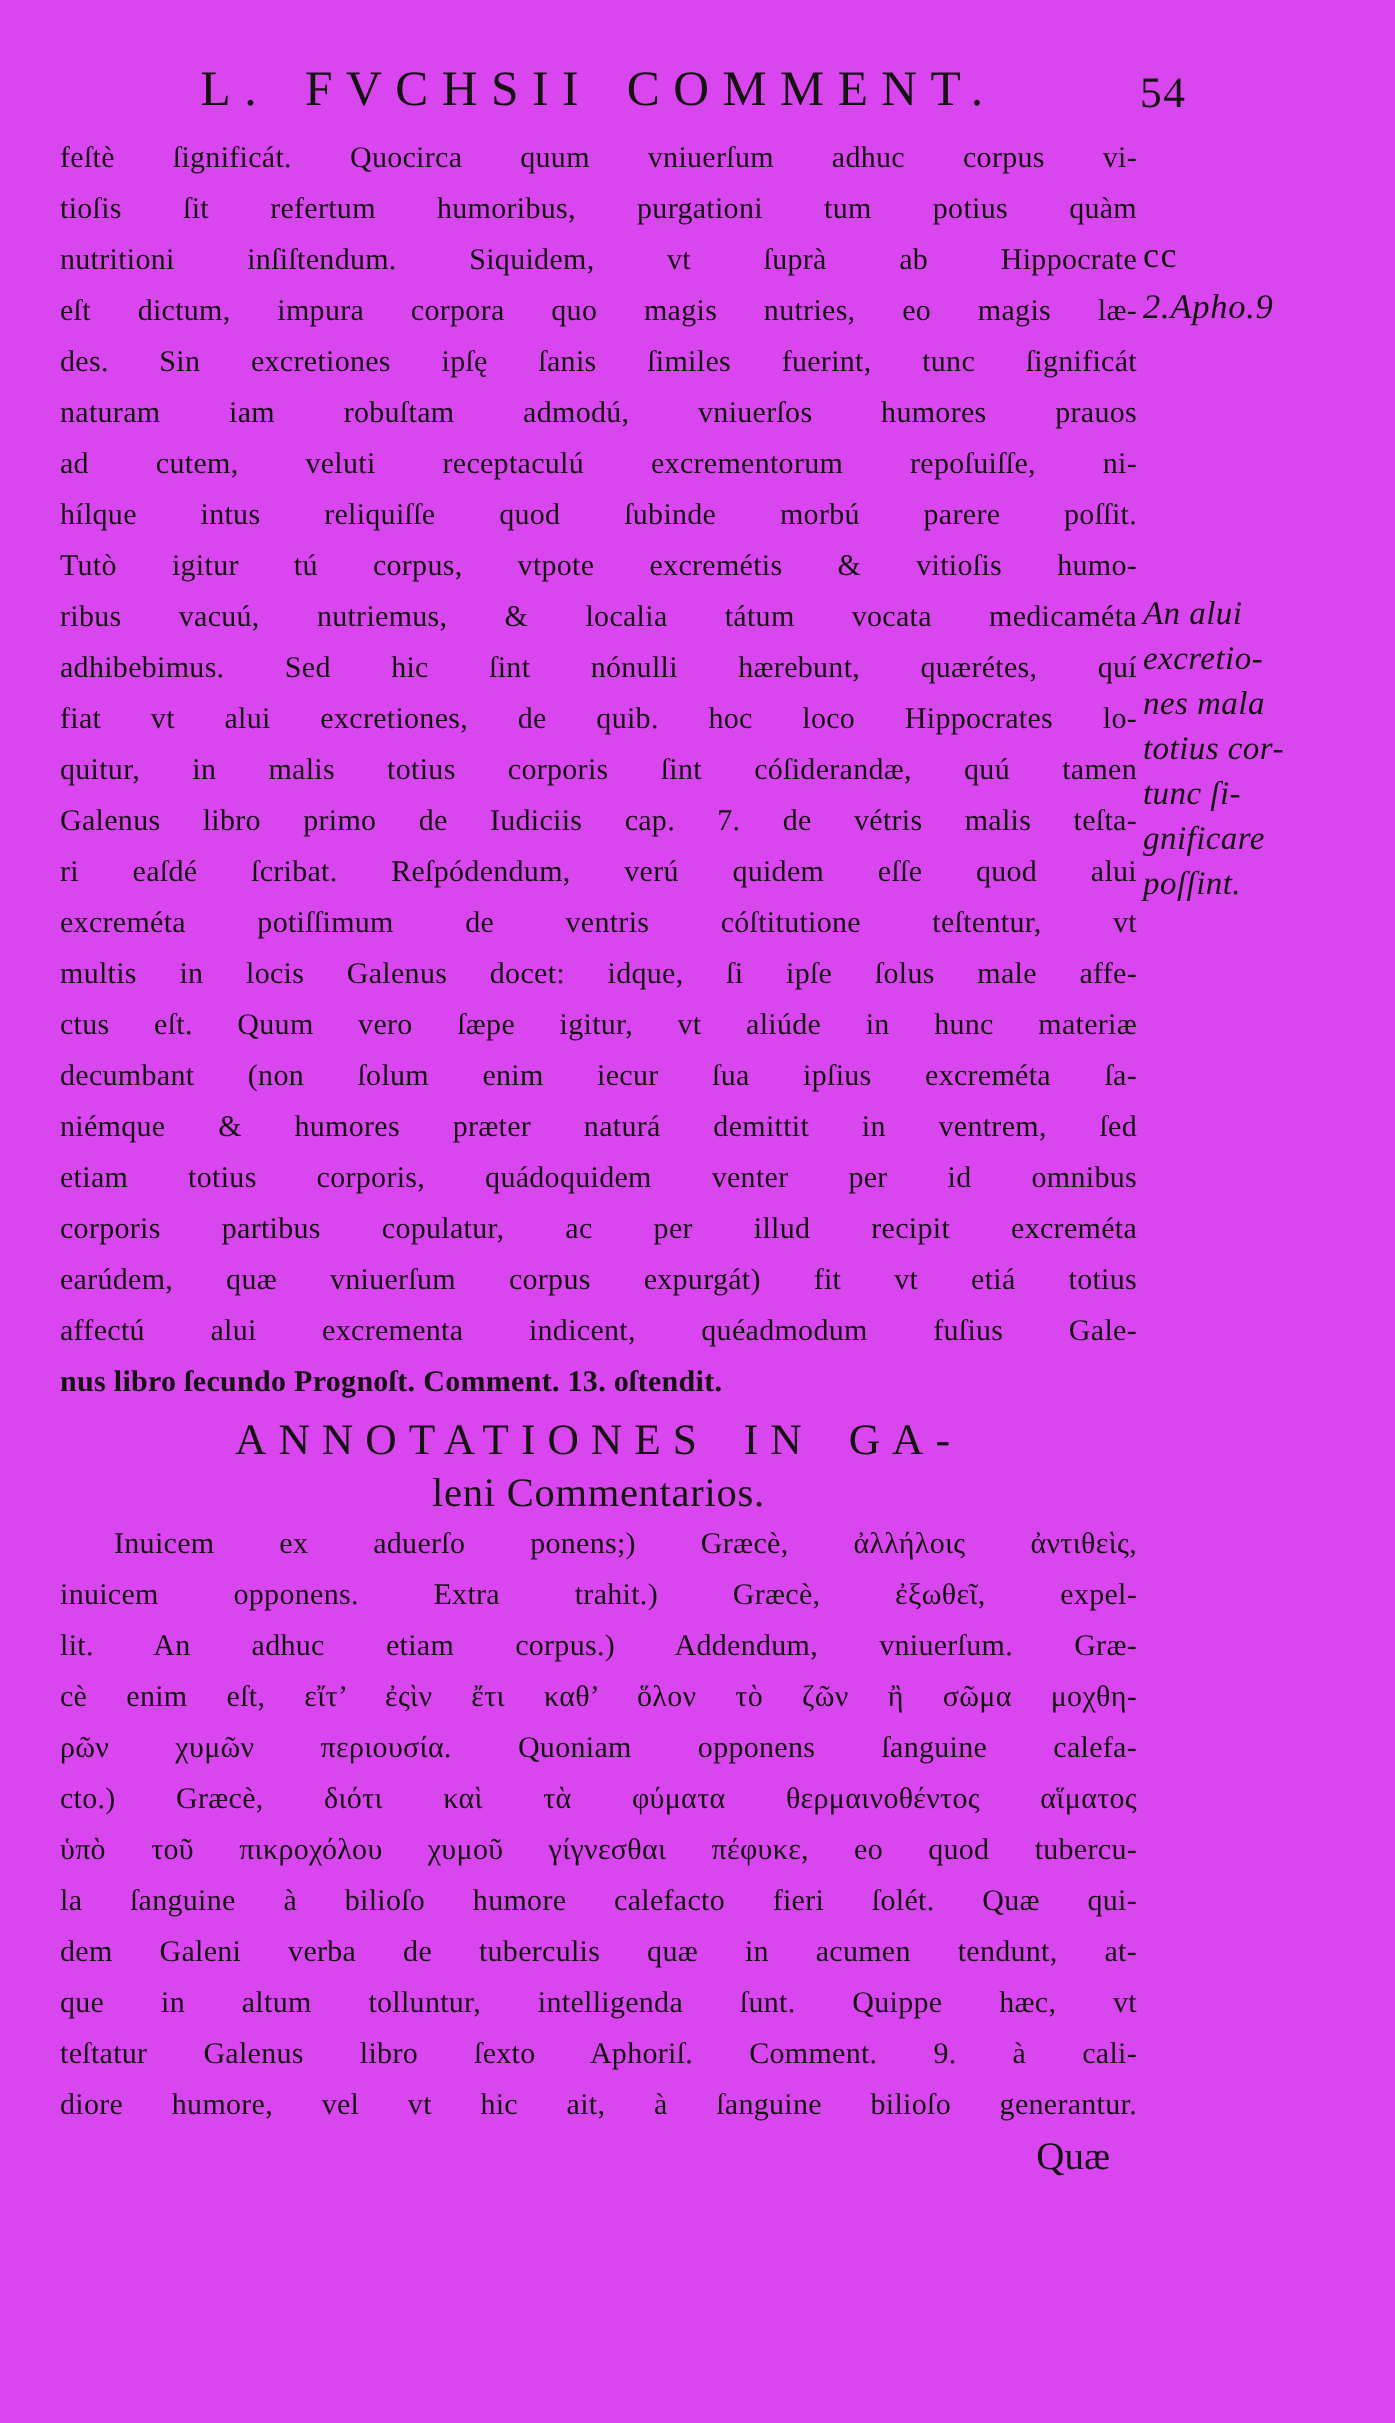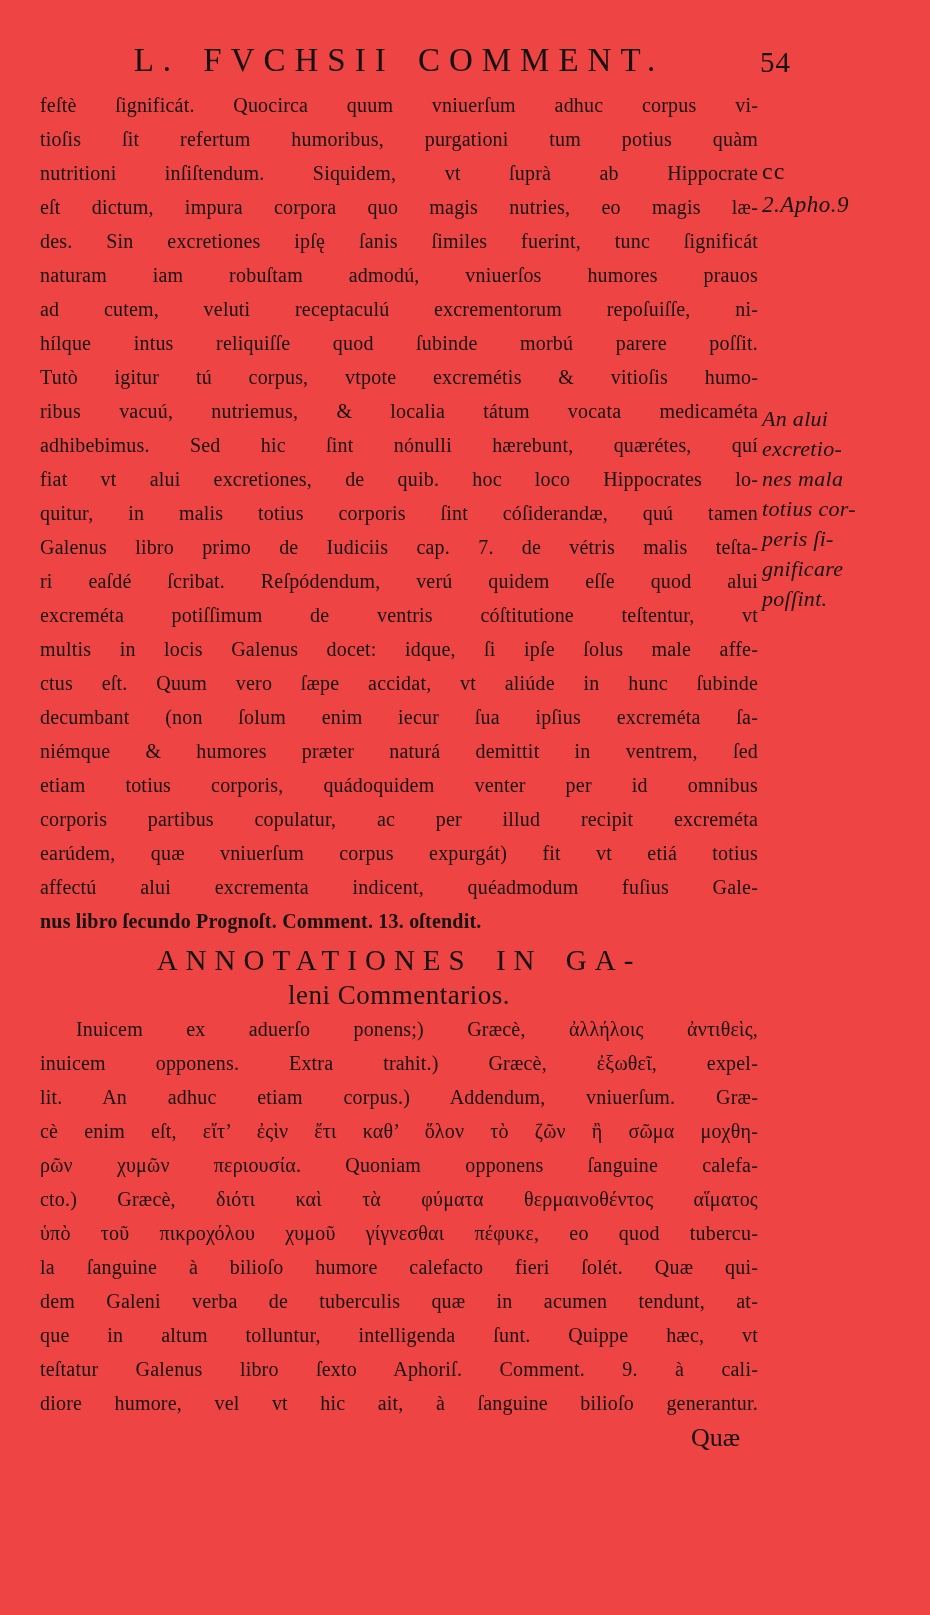--- a/index.html
+++ b/index.html
@@ -5,21 +5,21 @@
   html, body { margin: 0; padding: 0; }
   body {
     width: 930px; height: 1615px;
     background: #ffffff;
     font-family: "Liberation Serif", "DejaVu Serif", serif;
     color: #151311;
   }
   .page {
     position: relative;
     width: 930px; height: 1615px;
-    background: #ef4444;
+    background: #d946ef;
     overflow: hidden;
   }
   
   .running-head {
     position: absolute; top: 42px; left: 40px; width: 718px;
     text-align: center;
     font-size: 33px; letter-spacing: 9px; word-spacing: 6px;
     white-space: nowrap;
   }
   .page-number {
@@ -59,21 +59,21 @@
     position: absolute; left: 762px; top: 0; width: 165px; height: 1177px;
   }
   .margin-note { position: absolute; left: 0; }
   .note-cc {
     top: 158px; font-size: 24px; letter-spacing: 1px;
   }
   .note-apho {
     top: 192px;
     font-style: italic; font-size: 23px; letter-spacing: 0.5px;
   }
-  .note-an-alui { top: 404px; width: 162px; }
+  .note-an-alui { top: 394px; width: 162px; }
   .note-an-alui .mline {
     font-style: italic;
     font-size: 22px; line-height: 30px;
     letter-spacing: 0.3px;
   }
 </style>
 </head>
 <body>
 
 <div class="page">
@@ -95,21 +95,21 @@
         <div class="tline">hílque intus reliquiſſe quod ſubinde morbú parere poſſit.</div>
         <div class="tline">Tutò igitur tú corpus, vtpote excremétis &amp; vitioſis humo-</div>
         <div class="tline">ribus vacuú, nutriemus, &amp; localia tátum vocata medicaméta</div>
         <div class="tline">adhibebimus. Sed hic ſint nónulli hærebunt, quærétes, quí</div>
         <div class="tline">fiat vt alui excretiones, de quib. hoc loco Hippocrates lo-</div>
         <div class="tline">quitur, in malis totius corporis ſint cóſiderandæ, quú tamen</div>
         <div class="tline">Galenus libro primo de Iudiciis cap. 7. de vétris malis teſta-</div>
         <div class="tline">ri eaſdé ſcribat. Reſpódendum, verú quidem eſſe quod alui</div>
         <div class="tline">excreméta potiſſimum de ventris cóſtitutione teſtentur, vt</div>
         <div class="tline">multis in locis Galenus docet: idque, ſi ipſe ſolus male affe-</div>
-        <div class="tline">ctus eſt. Quum vero ſæpe accidat, vt aliúde in hunc ſubinde</div>
+        <div class="tline">ctus eſt. Quum vero ſæpe igitur, vt aliúde in hunc materiæ</div>
         <div class="tline">decumbant (non ſolum enim iecur ſua ipſius excreméta ſa-</div>
         <div class="tline">niémque &amp; humores præter naturá demittit in ventrem, ſed</div>
         <div class="tline">etiam totius corporis, quádoquidem venter per id omnibus</div>
         <div class="tline">corporis partibus copulatur, ac per illud recipit excreméta</div>
         <div class="tline">earúdem, quæ vniuerſum corpus expurgát) fit vt etiá totius</div>
         <div class="tline">affectú alui excrementa indicent, quéadmodum fuſius Gale-</div>
         <div class="tline">nus libro ſecundo Prognoſt. Comment. 13. oſtendit.</div>
       </div>
 
     <div class="annot-heading">ANNOTATIONES IN GA-</div>
@@ -141,20 +141,20 @@
 
     <div class="margin-note note-cc">cc</div>
 
     <div class="margin-note note-apho">2.Apho.9</div>
 
     <div class="margin-note note-an-alui">
         <div class="mline">An alui</div>
         <div class="mline">excretio-</div>
         <div class="mline">nes mala</div>
         <div class="mline">totius cor-</div>
-        <div class="mline">peris ſi-</div>
+        <div class="mline">tunc ſi-</div>
         <div class="mline">gnificare</div>
         <div class="mline">poſſint.</div>
       </div>
 
   </div>
 
 </div>
 
 </body></html>

